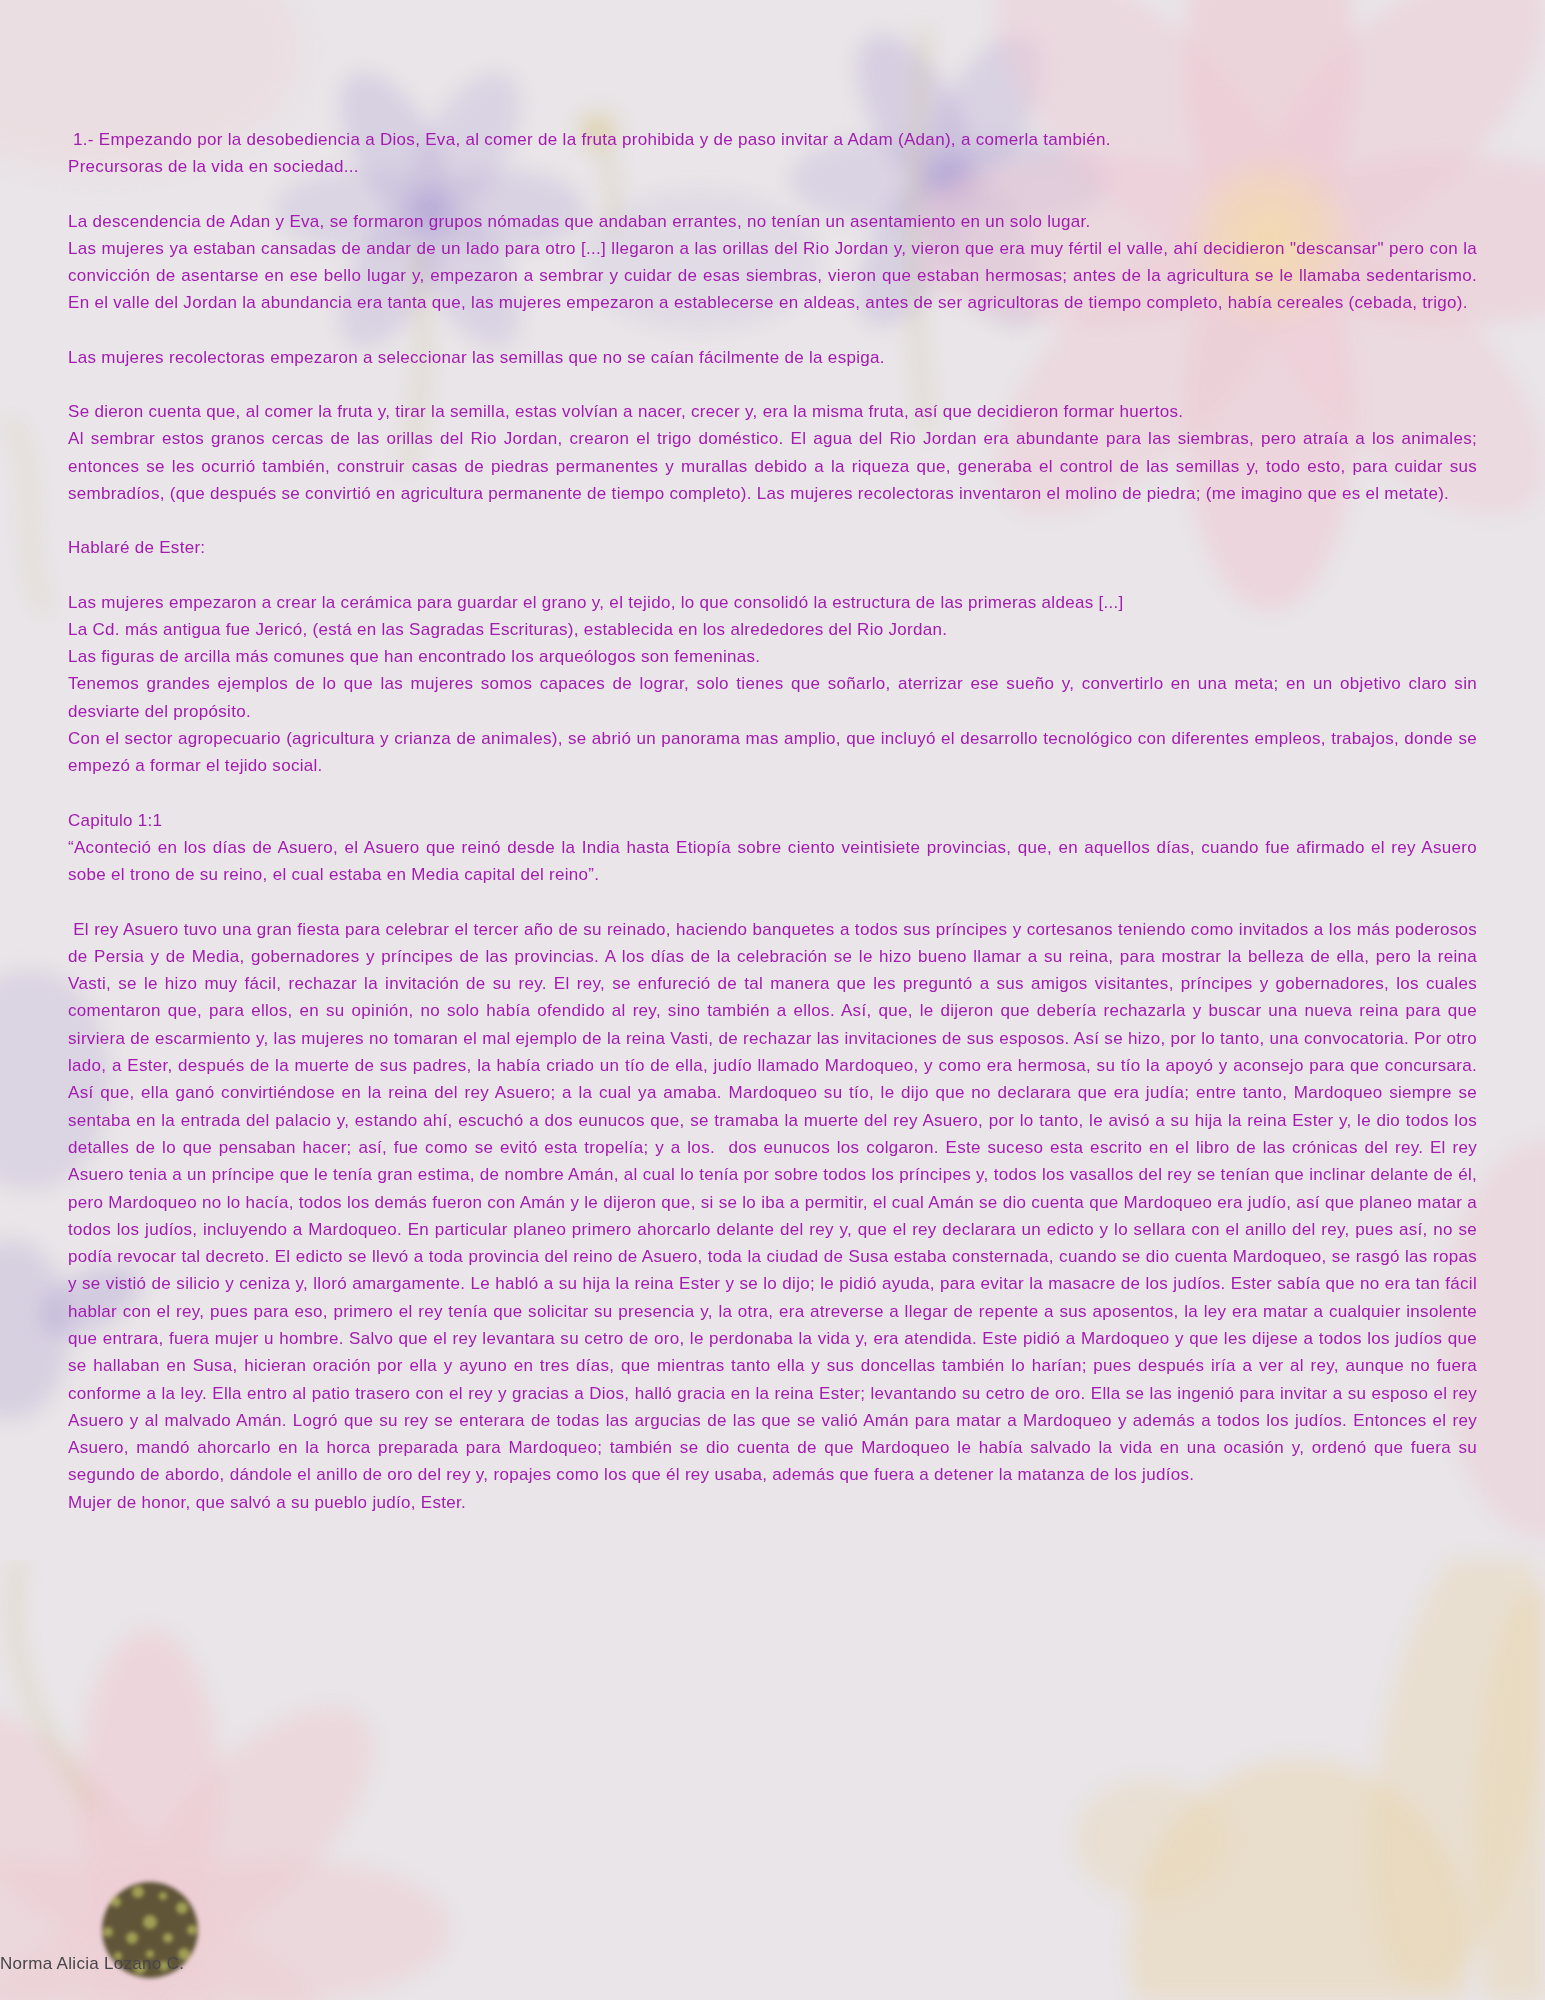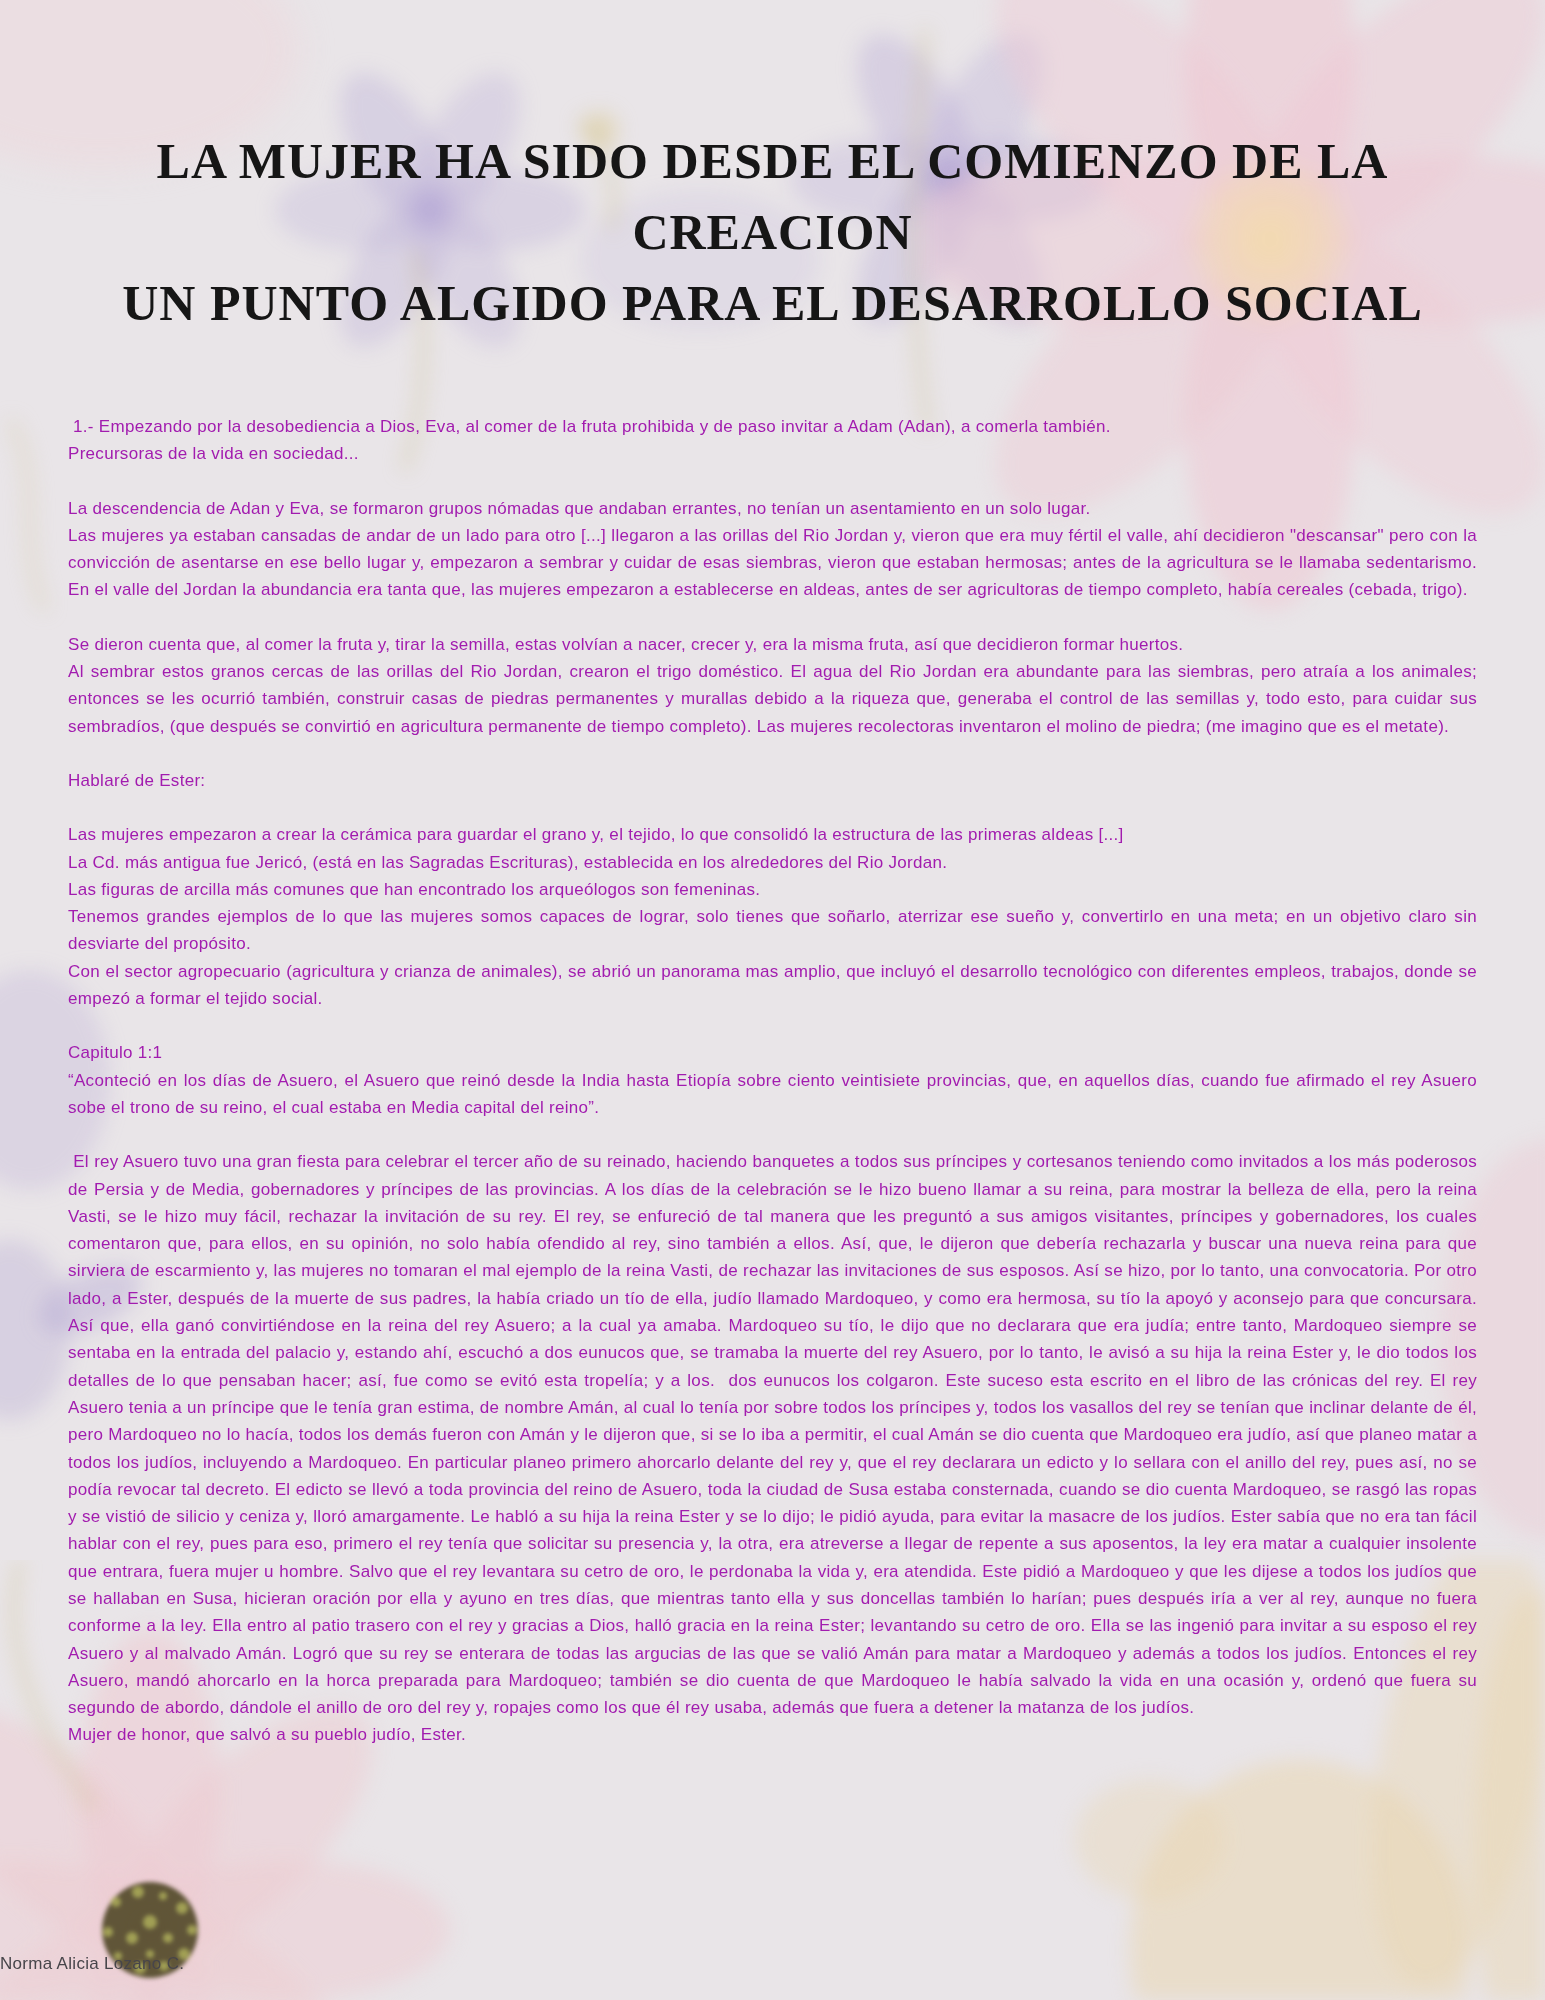--- a/index.html
+++ b/index.html
@@ -168,30 +168,27 @@
     <ellipse cx="440" cy="200" rx="80" ry="230" transform="rotate(10 440 200)" opacity="0.45"></ellipse>
     <ellipse cx="515" cy="290" rx="60" ry="260" opacity="0.5"></ellipse>
   </g>
 </svg>
 
 <svg class="decor soft" style="left:0; top:420px;" width="90" height="200" viewBox="0 0 90 200">
   <path d="M 10 0 C 45 60, 15 120, 45 190" fill="none" stroke="#d6c9a0" stroke-width="7" opacity="0.5"></path>
 </svg>
 
 <main class="page">
-  <h1 class="title">
-    <span>LA MUJER HA SIDO DESDE EL COMIENZO DE LA CREACION</span>
-    <span>UN PUNTO ALGIDO PARA EL DESARROLLO SOCIAL</span>
-  </h1>
 
   <section class="body-text">
     <p> 1.- Empezando por la desobediencia a Dios, Eva, al comer de la fruta prohibida y de paso invitar a Adam (Adan), a comerla también.
 Precursoras de la vida en sociedad...</p>
     <p>La descendencia de Adan y Eva, se formaron grupos nómadas que andaban errantes, no tenían un asentamiento en un solo lugar.
 Las mujeres ya estaban cansadas de andar de un lado para otro [...] llegaron a las orillas del Rio Jordan y, vieron que era muy fértil el valle, ahí decidieron "descansar" pero con la convicción de asentarse en ese bello lugar y, empezaron a sembrar y cuidar de esas siembras, vieron que estaban hermosas; antes de la agricultura se le llamaba sedentarismo. En el valle del Jordan la abundancia era tanta que, las mujeres empezaron a establecerse en aldeas, antes de ser agricultoras de tiempo completo, había cereales (cebada, trigo).</p>
+    <p>Las mujeres recolectoras empezaron a seleccionar las semillas que no se caían fácilmente de la espiga.</p>
     <p>Se dieron cuenta que, al comer la fruta y, tirar la semilla, estas volvían a nacer, crecer y, era la misma fruta, así que decidieron formar huertos.
 Al sembrar estos granos cercas de las orillas del Rio Jordan, crearon el trigo doméstico. El agua del Rio Jordan era abundante para las siembras, pero atraía a los animales; entonces se les ocurrió también, construir casas de piedras permanentes y murallas debido a la riqueza que, generaba el control de las semillas y, todo esto, para cuidar sus sembradíos, (que después se convirtió en agricultura permanente de tiempo completo). Las mujeres recolectoras inventaron el molino de piedra; (me imagino que es el metate).</p>
     <p>Hablaré de Ester:</p>
     <p>Las mujeres empezaron a crear la cerámica para guardar el grano y, el tejido, lo que consolidó la estructura de las primeras aldeas [...]
 La Cd. más antigua fue Jericó, (está en las Sagradas Escrituras), establecida en los alrededores del Rio Jordan.
 Las figuras de arcilla más comunes que han encontrado los arqueólogos son femeninas.
 Tenemos grandes ejemplos de lo que las mujeres somos capaces de lograr, solo tienes que soñarlo, aterrizar ese sueño y, convertirlo en una meta; en un objetivo claro sin desviarte del propósito.
 Con el sector agropecuario (agricultura y crianza de animales), se abrió un panorama mas amplio, que incluyó el desarrollo tecnológico con diferentes empleos, trabajos, donde se empezó a formar el tejido social.</p>
     <p>Capitulo 1:1
 “Aconteció en los días de Asuero, el Asuero que reinó desde la India hasta Etiopía sobre ciento veintisiete provincias, que, en aquellos días, cuando fue afirmado el rey Asuero sobe el trono de su reino, el cual estaba en Media capital del reino”.</p>

